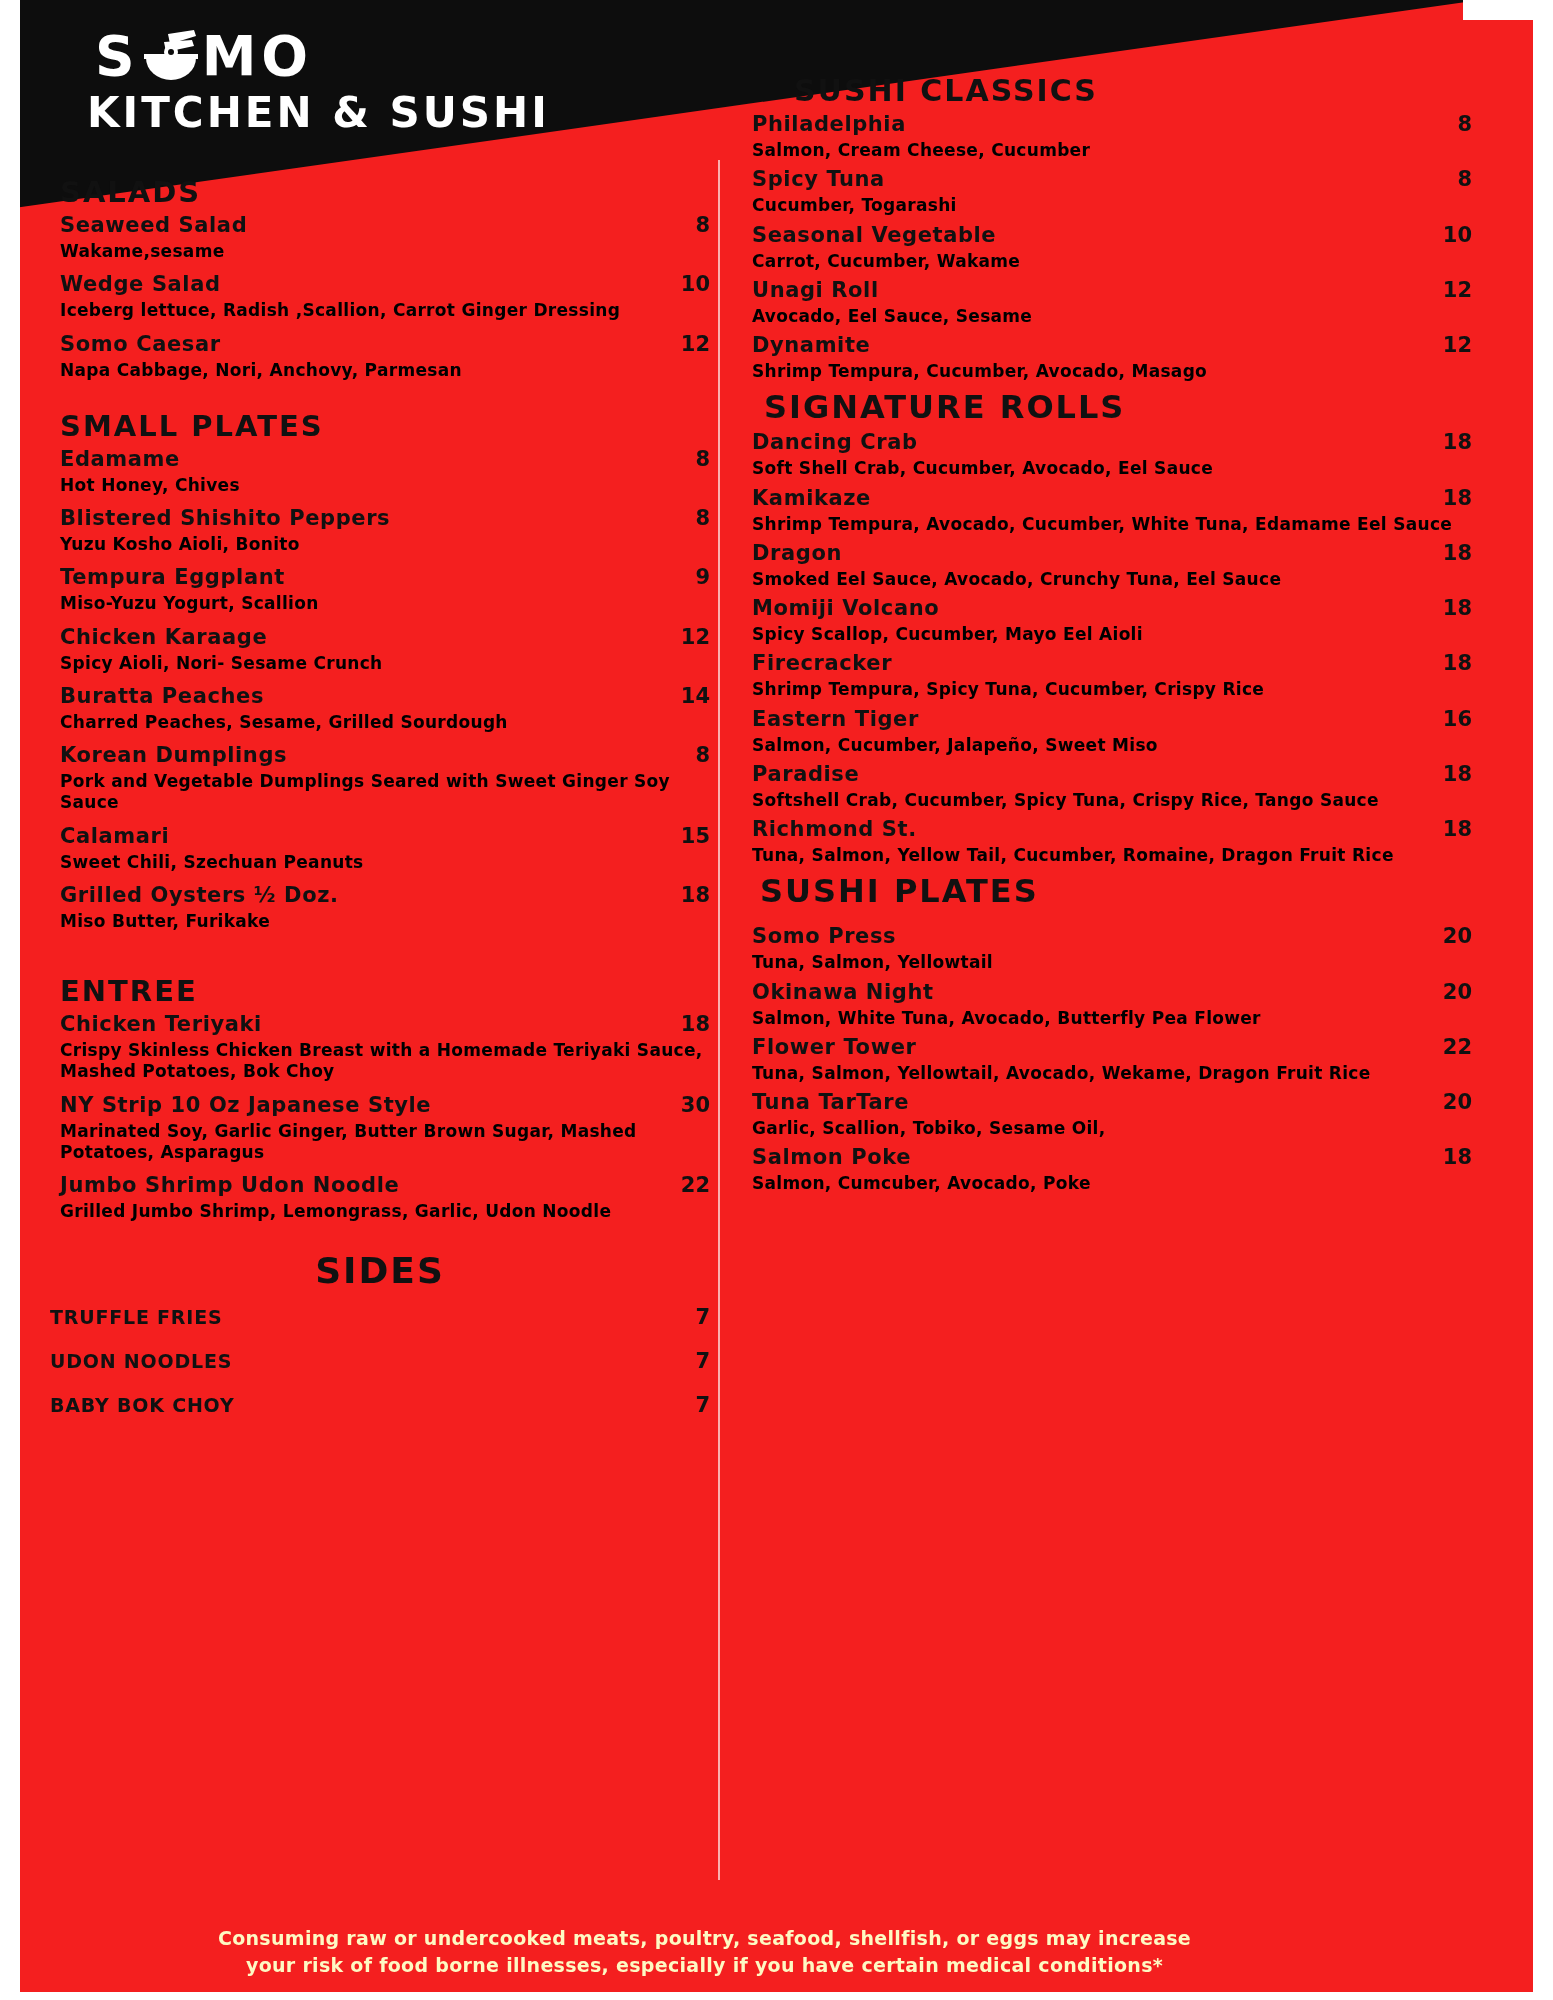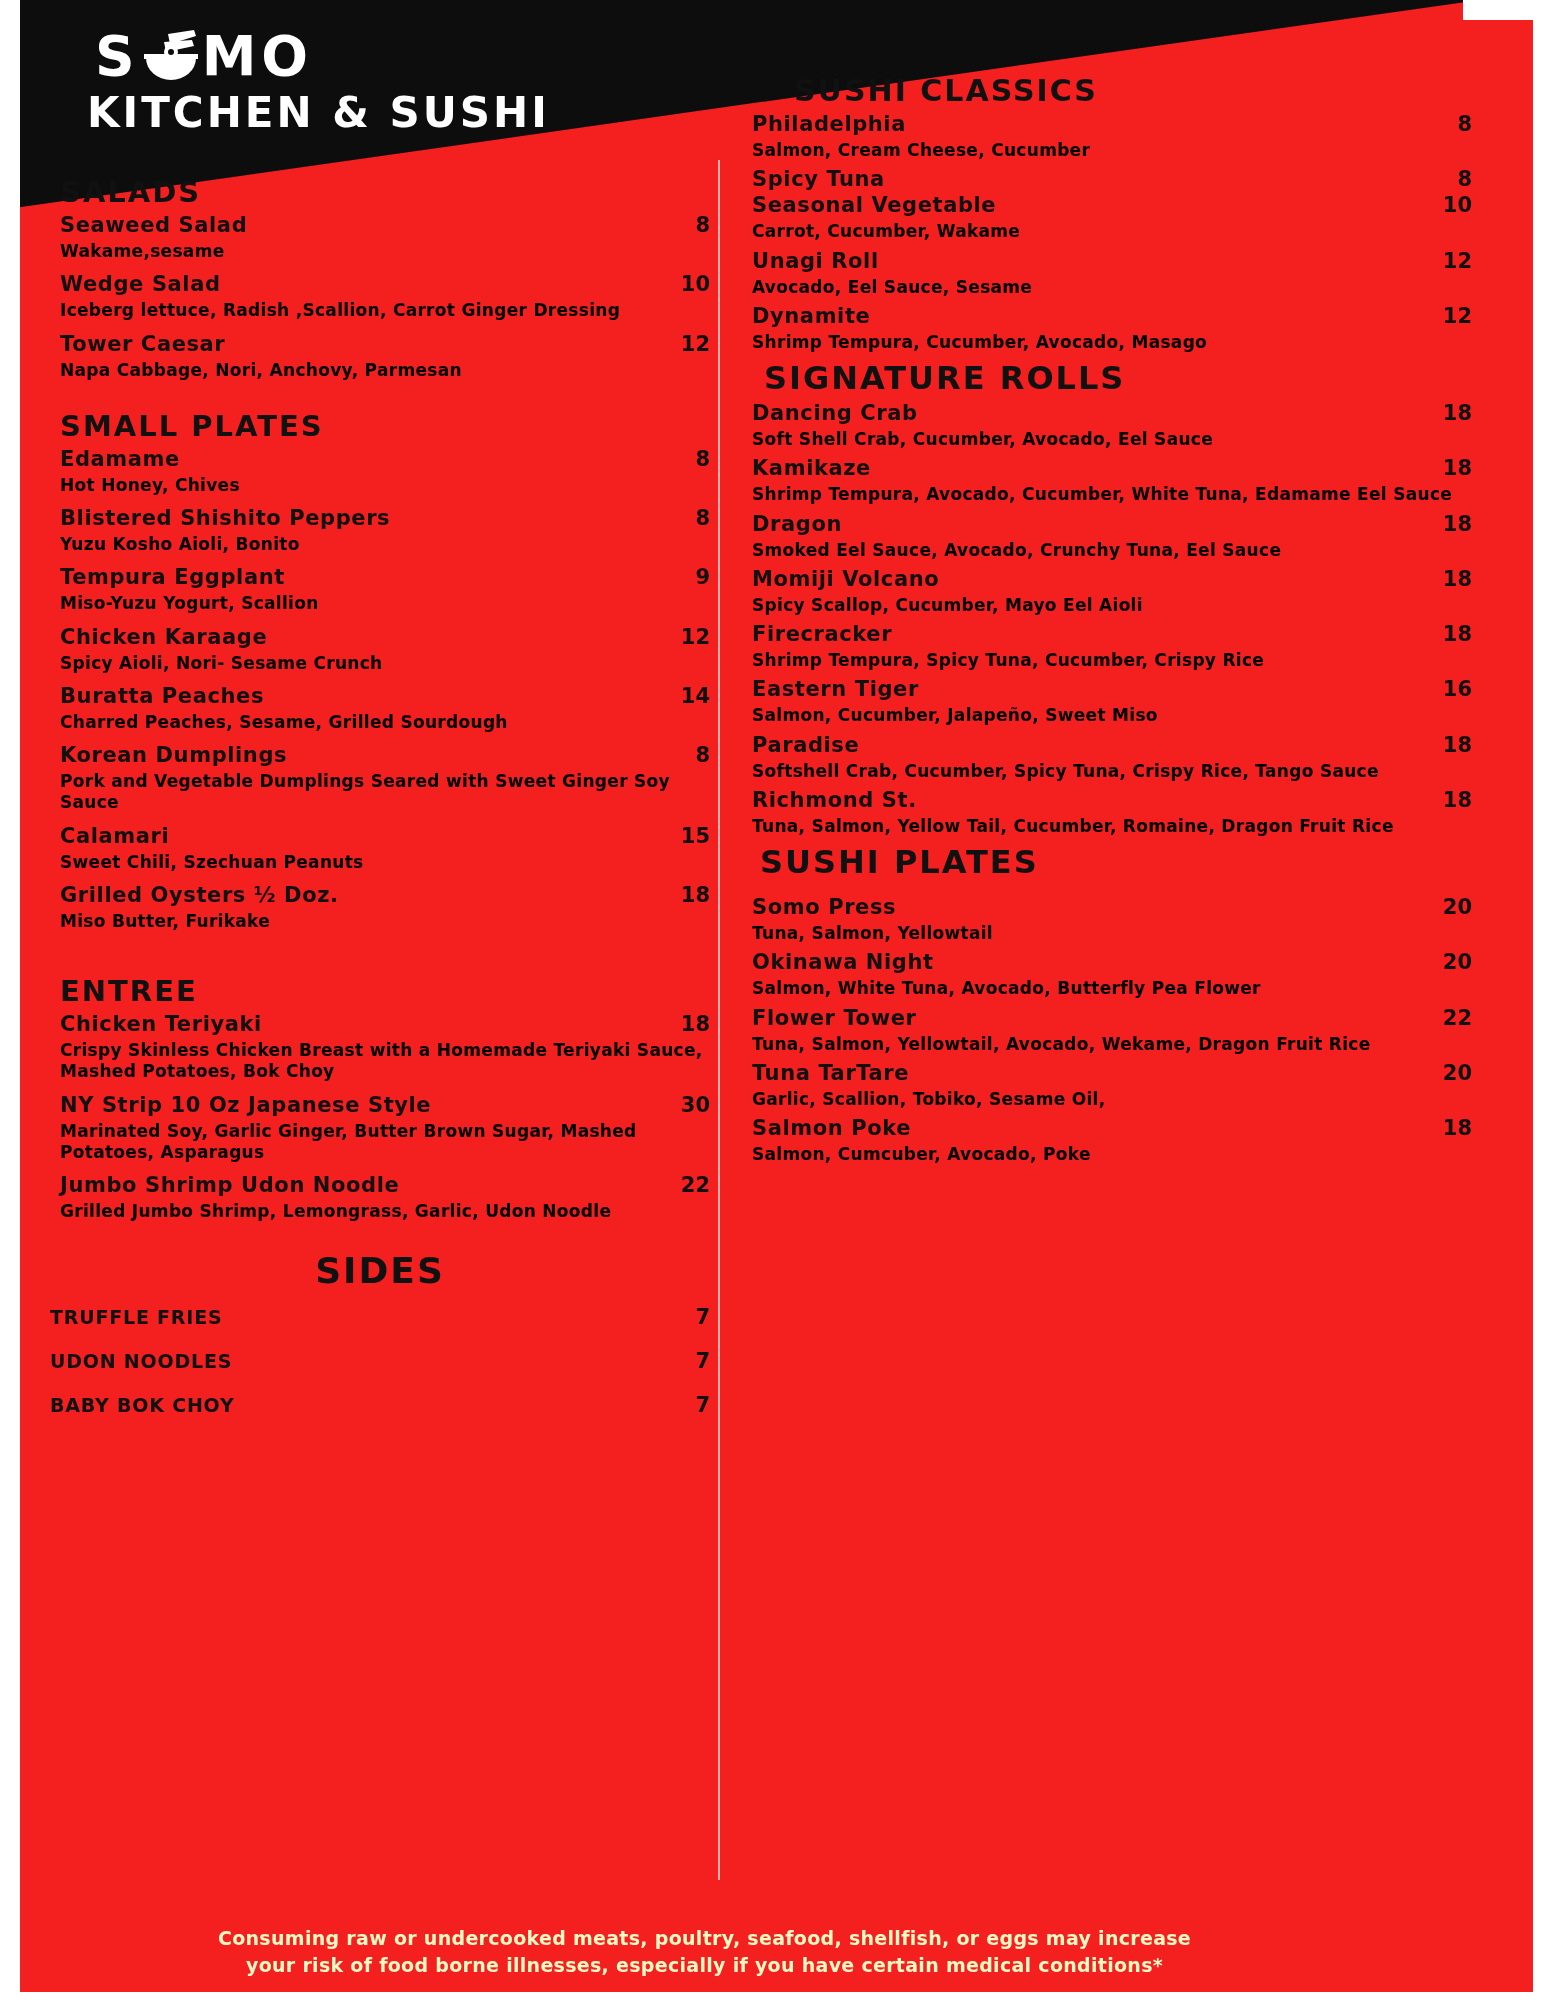--- a/index.html
+++ b/index.html
@@ -241,21 +241,21 @@
         </div>
         <div class="item">
           <div class="item-row">
             <span class="item-name">Wedge   Salad</span>
             <span class="item-price">10</span>
           </div>
           <div class="item-desc">Iceberg lettuce, Radish ,Scallion, Carrot Ginger Dressing</div>
         </div>
         <div class="item">
           <div class="item-row">
-            <span class="item-name">Tower Caesar</span>
+            <span class="item-name">Somo Caesar</span>
             <span class="item-price">12</span>
           </div>
           <div class="item-desc">Napa Cabbage, Nori, Anchovy, Parmesan</div>
         </div>
       </div>
     </div>
 
     <div class="spacer-md"></div>
 
     <div class="section">
@@ -388,20 +388,21 @@
             <span class="item-name">Philadelphia</span>
             <span class="item-price">8</span>
           </div>
           <div class="item-desc">Salmon, Cream Cheese, Cucumber</div>
         </div>
         <div class="item right-item">
           <div class="item-row">
             <span class="item-name">Spicy Tuna</span>
             <span class="item-price">8</span>
           </div>
+          <div class="item-desc">Cucumber, Togarashi</div>
         </div>
         <div class="item right-item">
           <div class="item-row">
             <span class="item-name">Seasonal Vegetable</span>
             <span class="item-price">10</span>
           </div>
           <div class="item-desc">Carrot, Cucumber, Wakame</div>
         </div>
         <div class="item right-item">
           <div class="item-row">

